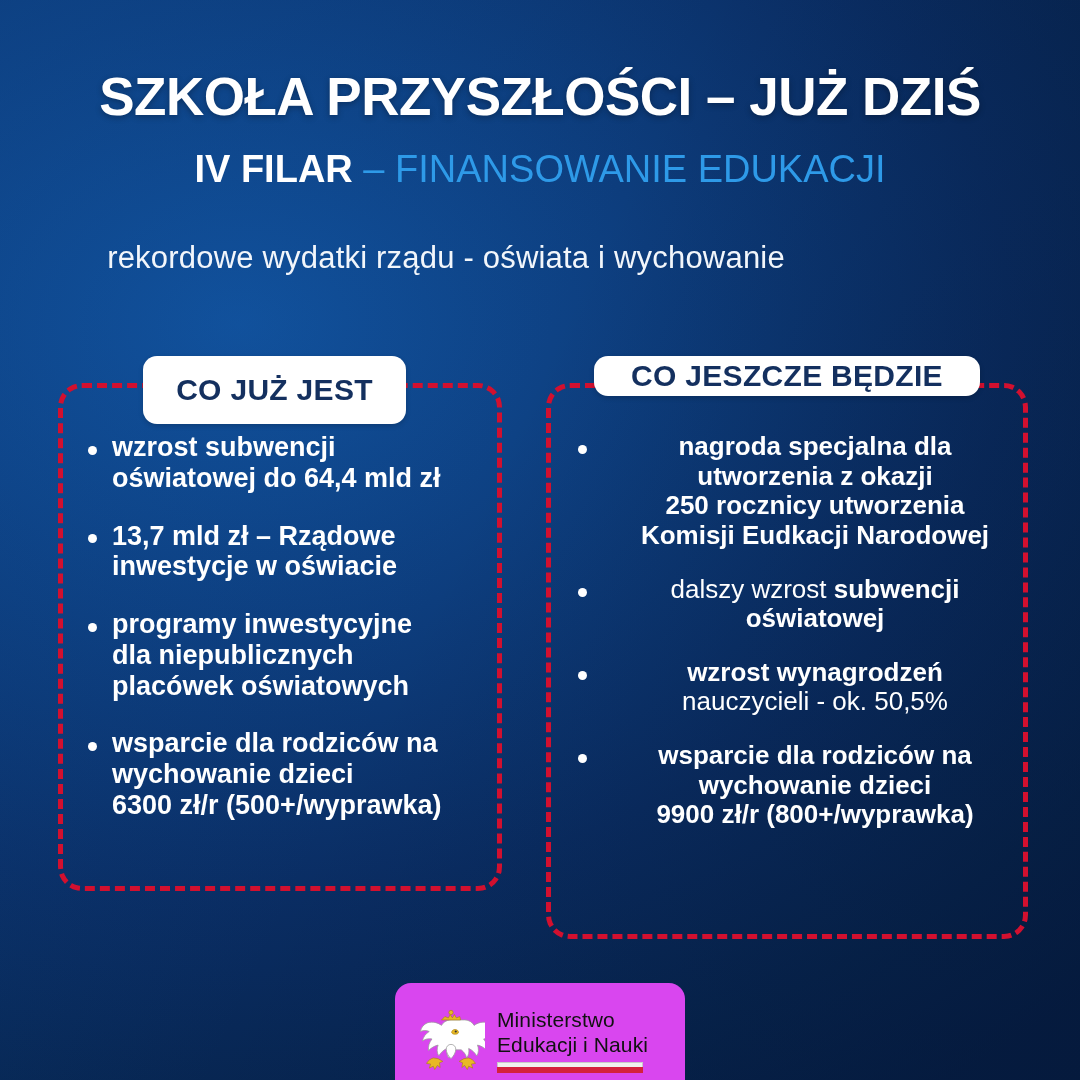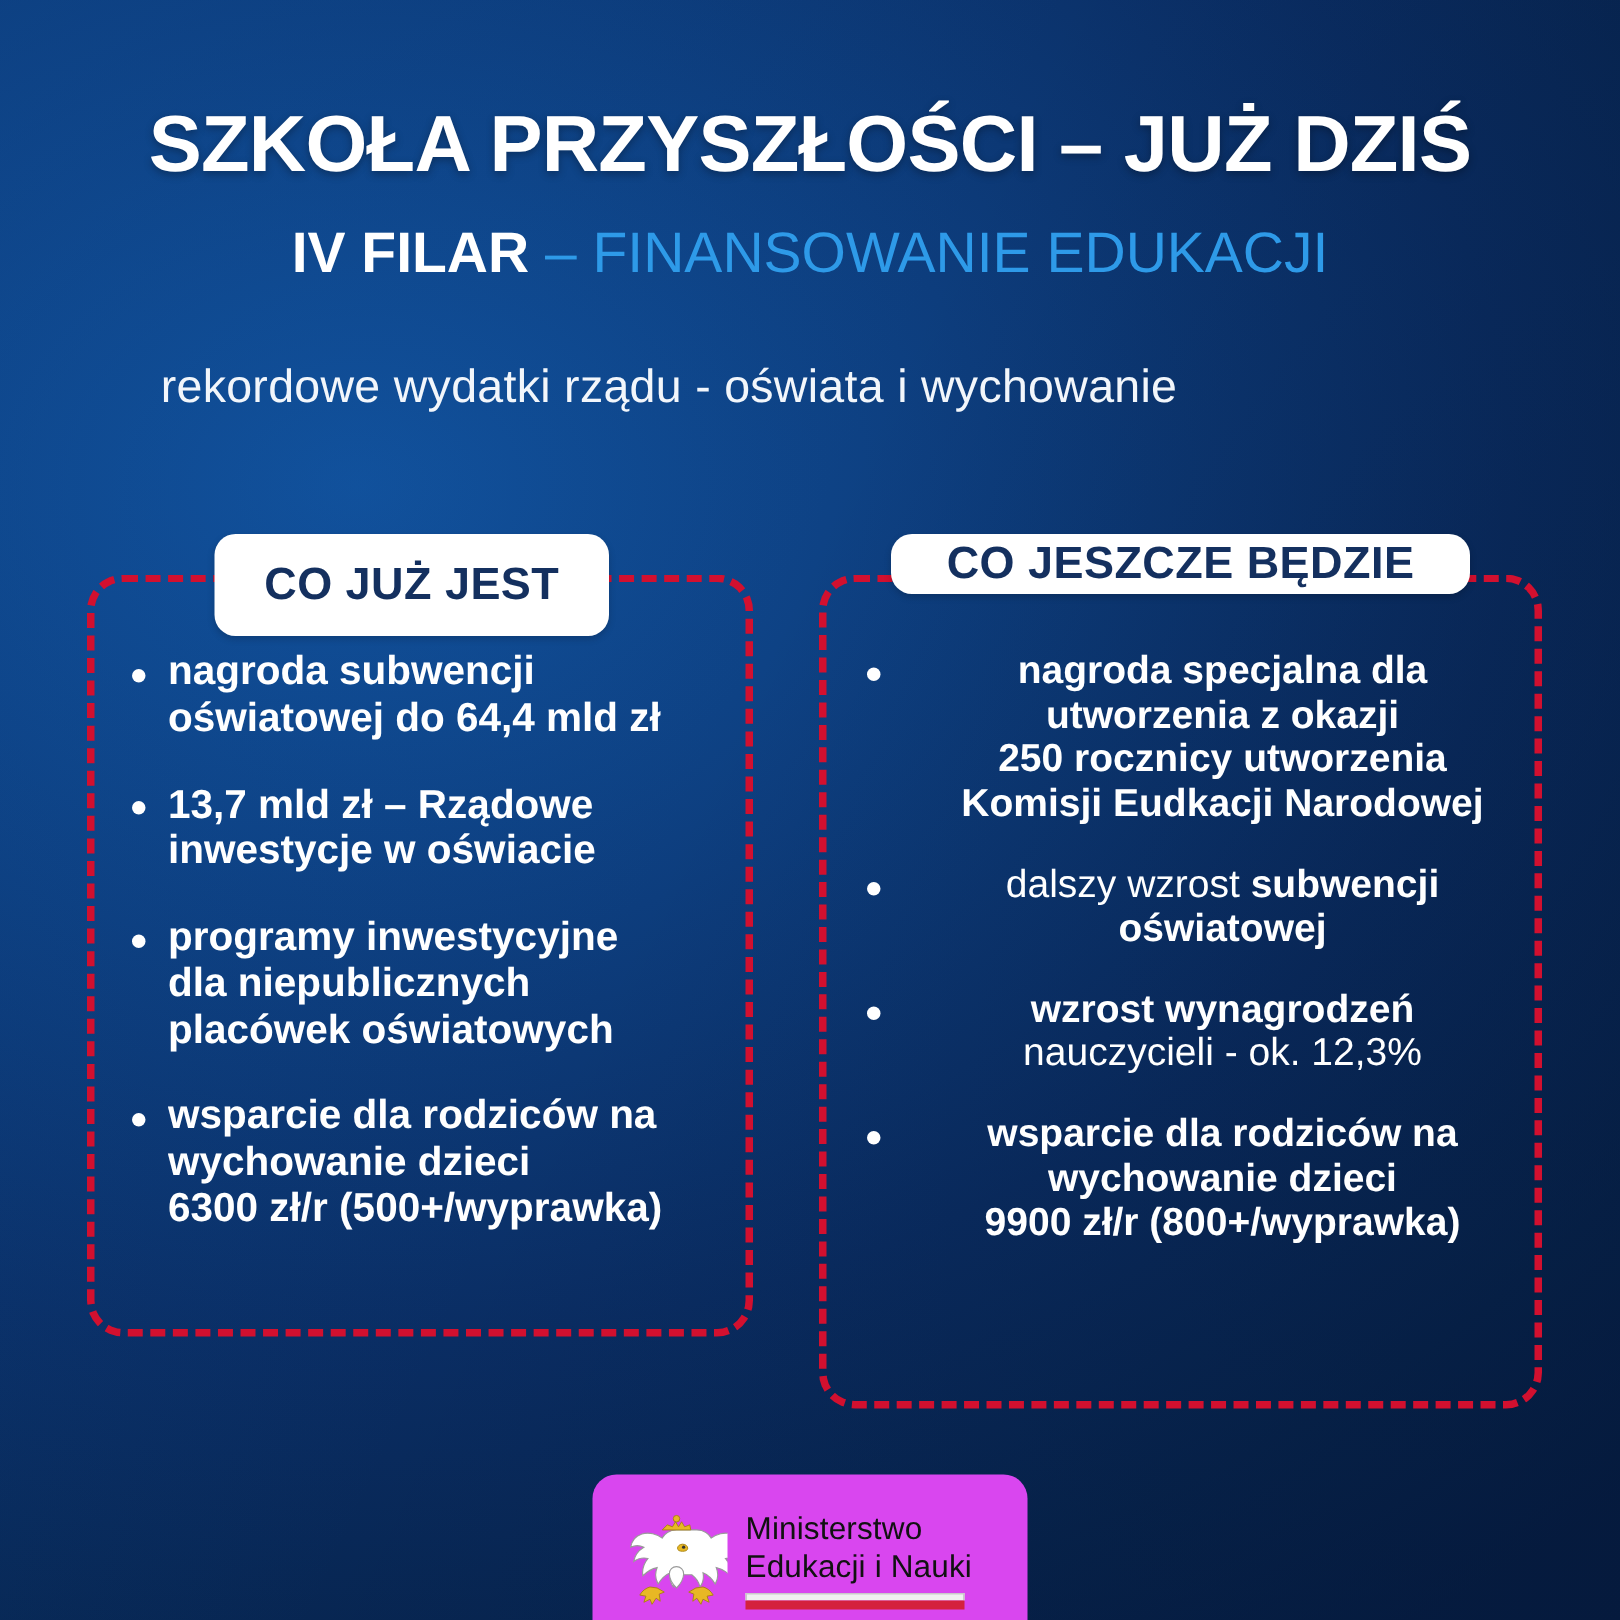--- a/index.html
+++ b/index.html
@@ -141,21 +141,21 @@
     <span class="dash">–</span>
     <span class="fin">FINANSOWANIE EDUKACJI</span>
   </div>
 
   <div class="tagline">rekordowe wydatki rządu - oświata i wychowanie</div>
 
   <div class="col" id="col-left"></div>
   <div class="pill" id="pill-left">CO JUŻ JEST</div>
   <ul class="bullets" id="bullets-left">
       <li>
-        <div><span class="b">nagroda subwencji</span></div>
+        <div><span class="b">wzrost subwencji</span></div>
         <div><span class="b">oświatowej do 64,4 mld zł</span></div>
       </li>
       <li>
         <div><span class="b">13,7 mld zł – Rządowe</span></div>
         <div><span class="b">inwestycje w oświacie</span></div>
       </li>
       <li>
         <div><span class="b">programy inwestycyjne</span></div>
         <div><span class="b">dla niepublicznych</span></div>
         <div><span class="b">placówek oświatowych</span></div>
@@ -175,21 +175,21 @@
         <div><span class="b">utworzenia z okazji</span></div>
         <div><span class="b">250 rocznicy utworzenia</span></div>
         <div><span class="b">Komisji Eudkacji Narodowej</span></div>
       </li>
       <li>
         <div><span class="n">dalszy wzrost </span><span class="b">subwencji</span></div>
         <div><span class="b">oświatowej</span></div>
       </li>
       <li>
         <div><span class="b">wzrost wynagrodzeń</span></div>
-        <div><span class="n">nauczycieli - ok. 12,3%</span></div>
+        <div><span class="n">nauczycieli - ok. 50,5%</span></div>
       </li>
       <li class="allbold">
         <div><span class="b">wsparcie dla rodziców na</span></div>
         <div><span class="b">wychowanie dzieci</span></div>
         <div><span class="b"> 9900 zł/r (800+/wyprawka)</span></div>
       </li>
     </ul>
 
   <div class="footer-card">
     <svg class="emblem" viewBox="0 0 100 106">

